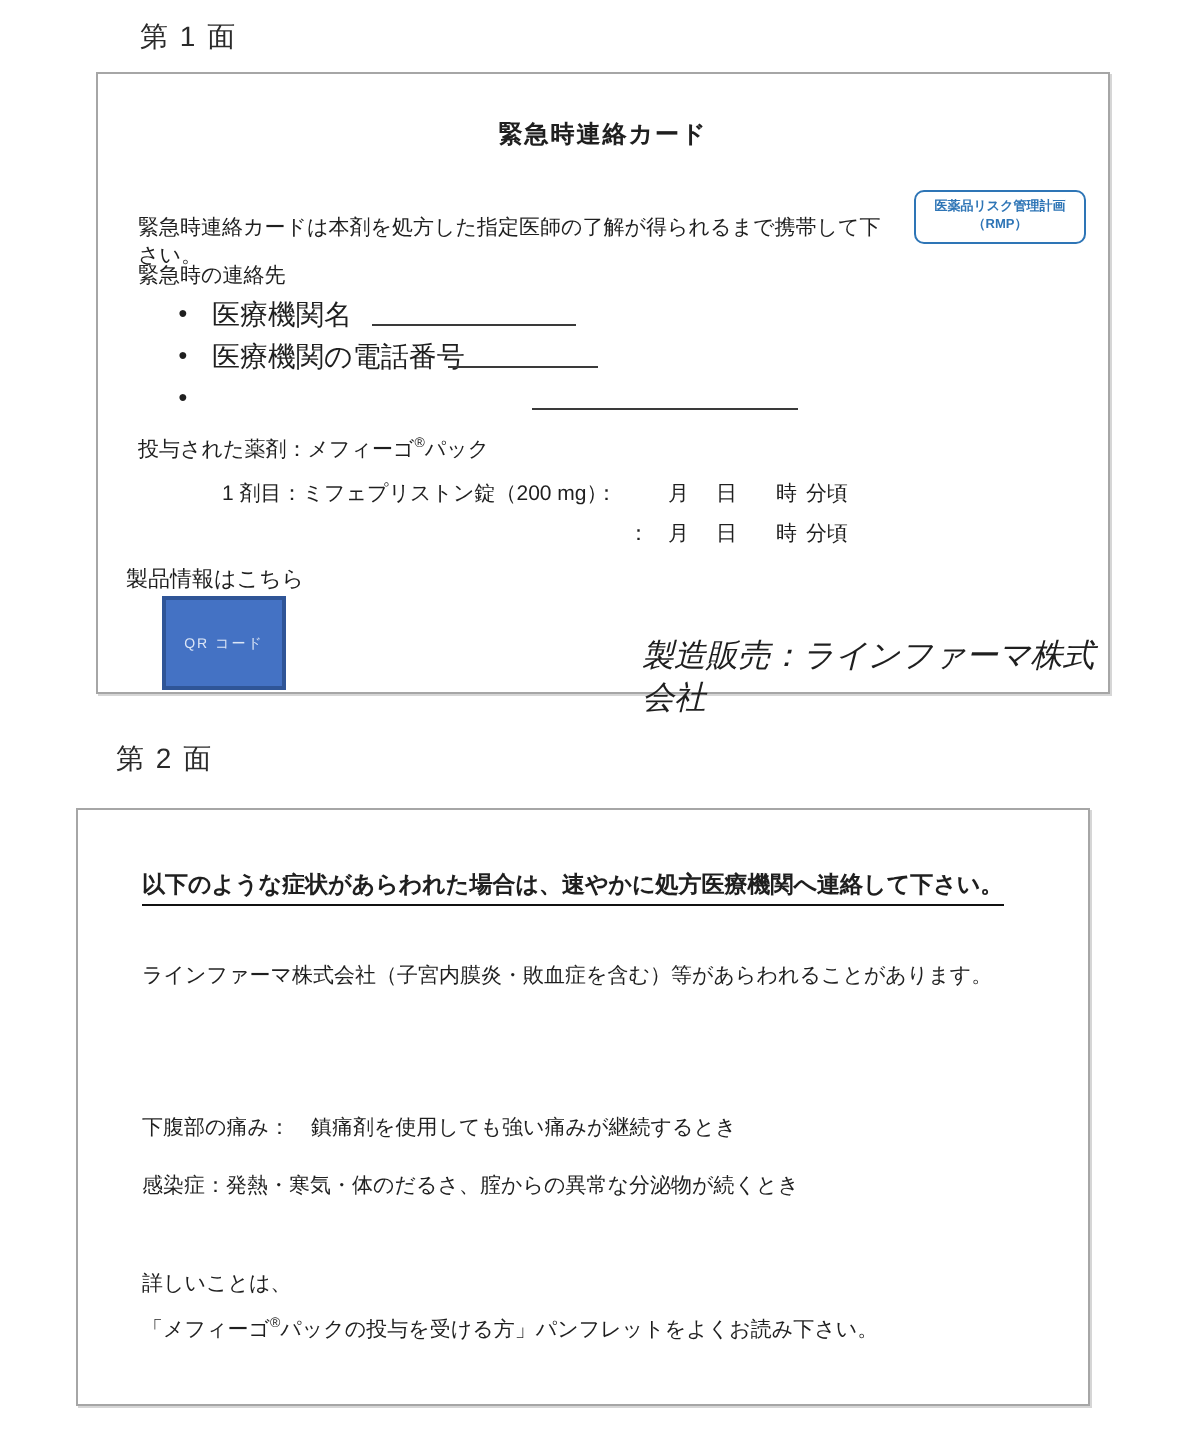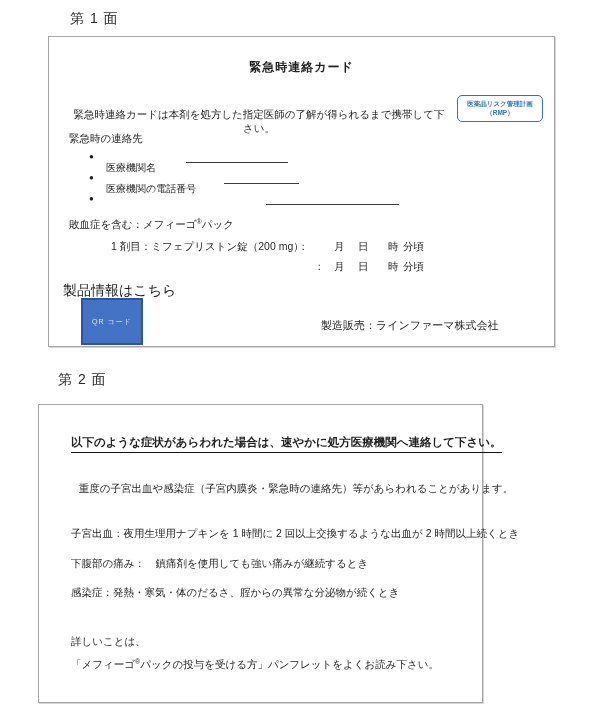--- a/index.html
+++ b/index.html
@@ -21,31 +21,31 @@
   #face1-label { left: 70px; top: 10px; }
   #face2-label { left: 58px; top: 371px; }
 
   .card {
     position: absolute;
     background: #ffffff;
     border: 1px solid #a6a6a6;
     box-shadow: 1px 1px 0 #d6d6d6;
   }
   #card-front { left: 48px; top: 36px; width: 507px; height: 311px; }
-  #card-back  { left: 38px; top: 404px; width: 445px; height: 299px; }
+  #card-back  { left: 38px; top: 404px; width: 507px; height: 299px; }
 
   .card-title {
     position: absolute;
     left: 0; right: 0; top: 22px;
     text-align: center;
     font-size: 12px;
     font-weight: bold;
     letter-spacing: 1px;
   }
-  .body-text { font-size: 10.5px; line-height: 1.35; text-align: center; }
+  .body-text { font-size: 10.5px; line-height: 1.35; }
 
   #carry-instruction { position: absolute; left: 20px; top: 70px; width: 380px; }
 
   #rmp-badge {
     position: absolute;
     left: 408px; top: 58px;
     width: 86px; height: 27px;
     border: 1.5px solid #2e75b6;
     border-radius: 5px;
     color: #2e75b6;
@@ -59,21 +59,21 @@
   #contact-heading { position: absolute; left: 20px; top: 94px; }
 
   .contact-row { position: absolute; left: 40px; height: 16px; width: 440px; }
   #contact-row-0 { top: 112px; }
   #contact-row-1 { top: 133px; }
   #contact-row-2 { top: 154px; }
   .bullet {
     position: absolute; left: 0; top: 3px;
     font-size: 8px; color: #1f1f1f;
   }
-  .contact-label { position: absolute; left: 17px; top: 0; font-size: 10px; margin-top: 12px; }
+  .contact-label { position: absolute; left: 17px; top: 0; font-size: 14px; }
   .blank-field { position: absolute; top: 0; height: 14px; border-bottom: 1px solid #3a3a3a; }
   #blank-0 { left: 97px;  width: 102px; }
   #blank-1 { left: 135px; width: 75px;  }
   #blank-2 { left: 177px; width: 133px; }
 
   #medication-heading { position: absolute; left: 20px; top: 181px; font-size: 10.5px; }
   sup.reg {
     font-size: 7px;
     vertical-align: super;
     line-height: 0;
@@ -83,35 +83,35 @@
   #dose-row-0 { top: 203px; }
   #dose-row-1 { top: 223px; }
   .dose-label { position: absolute; left: 0; top: 0; white-space: nowrap; }
   .dose-colon-0 { position: absolute; left: 187px; top: 0; }
   .dose-colon-1 { position: absolute; left: 203px; top: 0; }
   .t-month  { position: absolute; left: 223px; top: 0; }
   .t-day    { position: absolute; left: 247px; top: 0; }
   .t-hour   { position: absolute; left: 277px; top: 0; }
   .t-minute { position: absolute; left: 292px; top: 0; text-align: right; }
 
-  #product-info { position: absolute; left: 14px; top: 245px; font-size: 14px; }
+  #product-info { position: absolute; left: 14px; top: 245px; font-size: 11px; }
 
   #qr-placeholder {
     position: absolute;
     left: 32px; top: 261px;
     width: 62px; height: 47px;
     background: #4472c4;
     border: 2px solid #2f5597;
     display: flex;
     align-items: center;
     justify-content: center;
   }
   #qr-label { color: #dce6f6; font-size: 7px; letter-spacing: 1px; }
 
-  #manufacturer { position: absolute; left: 272px; top: 281px; font-size: 11px; }
+  #manufacturer { position: absolute; left: 272px; top: 281px; font-size: 16px; font-style: italic; }
 
   #warning-headline {
     position: absolute;
     left: 32px; top: 30px;
     font-size: 11.5px;
     font-weight: bold;
     display: inline-block;
     border-bottom: 1px solid #111;
     padding-bottom: 2px;
     white-space: nowrap;
@@ -150,21 +150,21 @@
     <span class="bullet">●</span>
     <span class="contact-label">医療機関の電話番号</span>
     <span id="blank-1" class="blank-field"></span>
   </div>
   <div id="contact-row-2" class="contact-row">
     <span class="bullet">●</span>
     <span id="blank-2" class="blank-field"></span>
   </div>
 
   <div id="medication-heading">
-    <span>敗血症を含む：メフィーゴ</span><sup class="reg">®</sup><span>パック</span>
+    <span>投与された薬剤：メフィーゴ</span><sup class="reg">®</sup><span>パック</span>
   </div>
 
   <div id="dose-row-0" class="dose-row">
     <span class="dose-label">1 剤目：ミフェプリストン錠（200 mg）</span>
     <span class="dose-colon-0">：</span>
     <span class="t-month">月</span>
     <span class="t-day">日</span>
     <span class="t-hour">時</span>
     <span class="t-minute">分頃</span>
   </div>
@@ -183,23 +183,22 @@
   </div>
 
   <div id="manufacturer">製造販売：ラインファーマ株式会社</div>
 </div>
 
 <div id="face2-label" class="face-label">第 2 面</div>
 
 <div id="card-back" class="card">
   <div id="warning-headline">以下のような症状があらわれた場合は、速やかに処方医療機関へ連絡して下さい。</div>
 
-  <div id="intro-text" class="body-text">重度の子宮出血や感染症（子宮内膜炎・緊急時の連絡先）等があらわれることがあります。</div>
-
-  <div id="symptom-0" class="symptom-line">子宮出血：夜用生理用ナプキンを 1 時間に 2 回以上交換するような出血が 2 時間以上続くとき</div>
+  <div id="intro-text" class="body-text">ラインファーマ株式会社（子宮内膜炎・敗血症を含む）等があらわれることがあります。</div>
+
   <div id="symptom-2" class="symptom-line">感染症：発熱・寒気・体のだるさ、腟からの異常な分泌物が続くとき</div>
   <div id="symptom-1" class="symptom-line">下腹部の痛み：　鎮痛剤を使用しても強い痛みが継続するとき</div>
 
   <div id="footer-line-1">詳しいことは、</div>
   <div id="footer-line-2">
     <span>「メフィーゴ</span><sup class="reg">®</sup><span>パックの投与を受ける方」パンフレットをよくお読み下さい。</span>
   </div>
 </div>
 
 </body></html>

